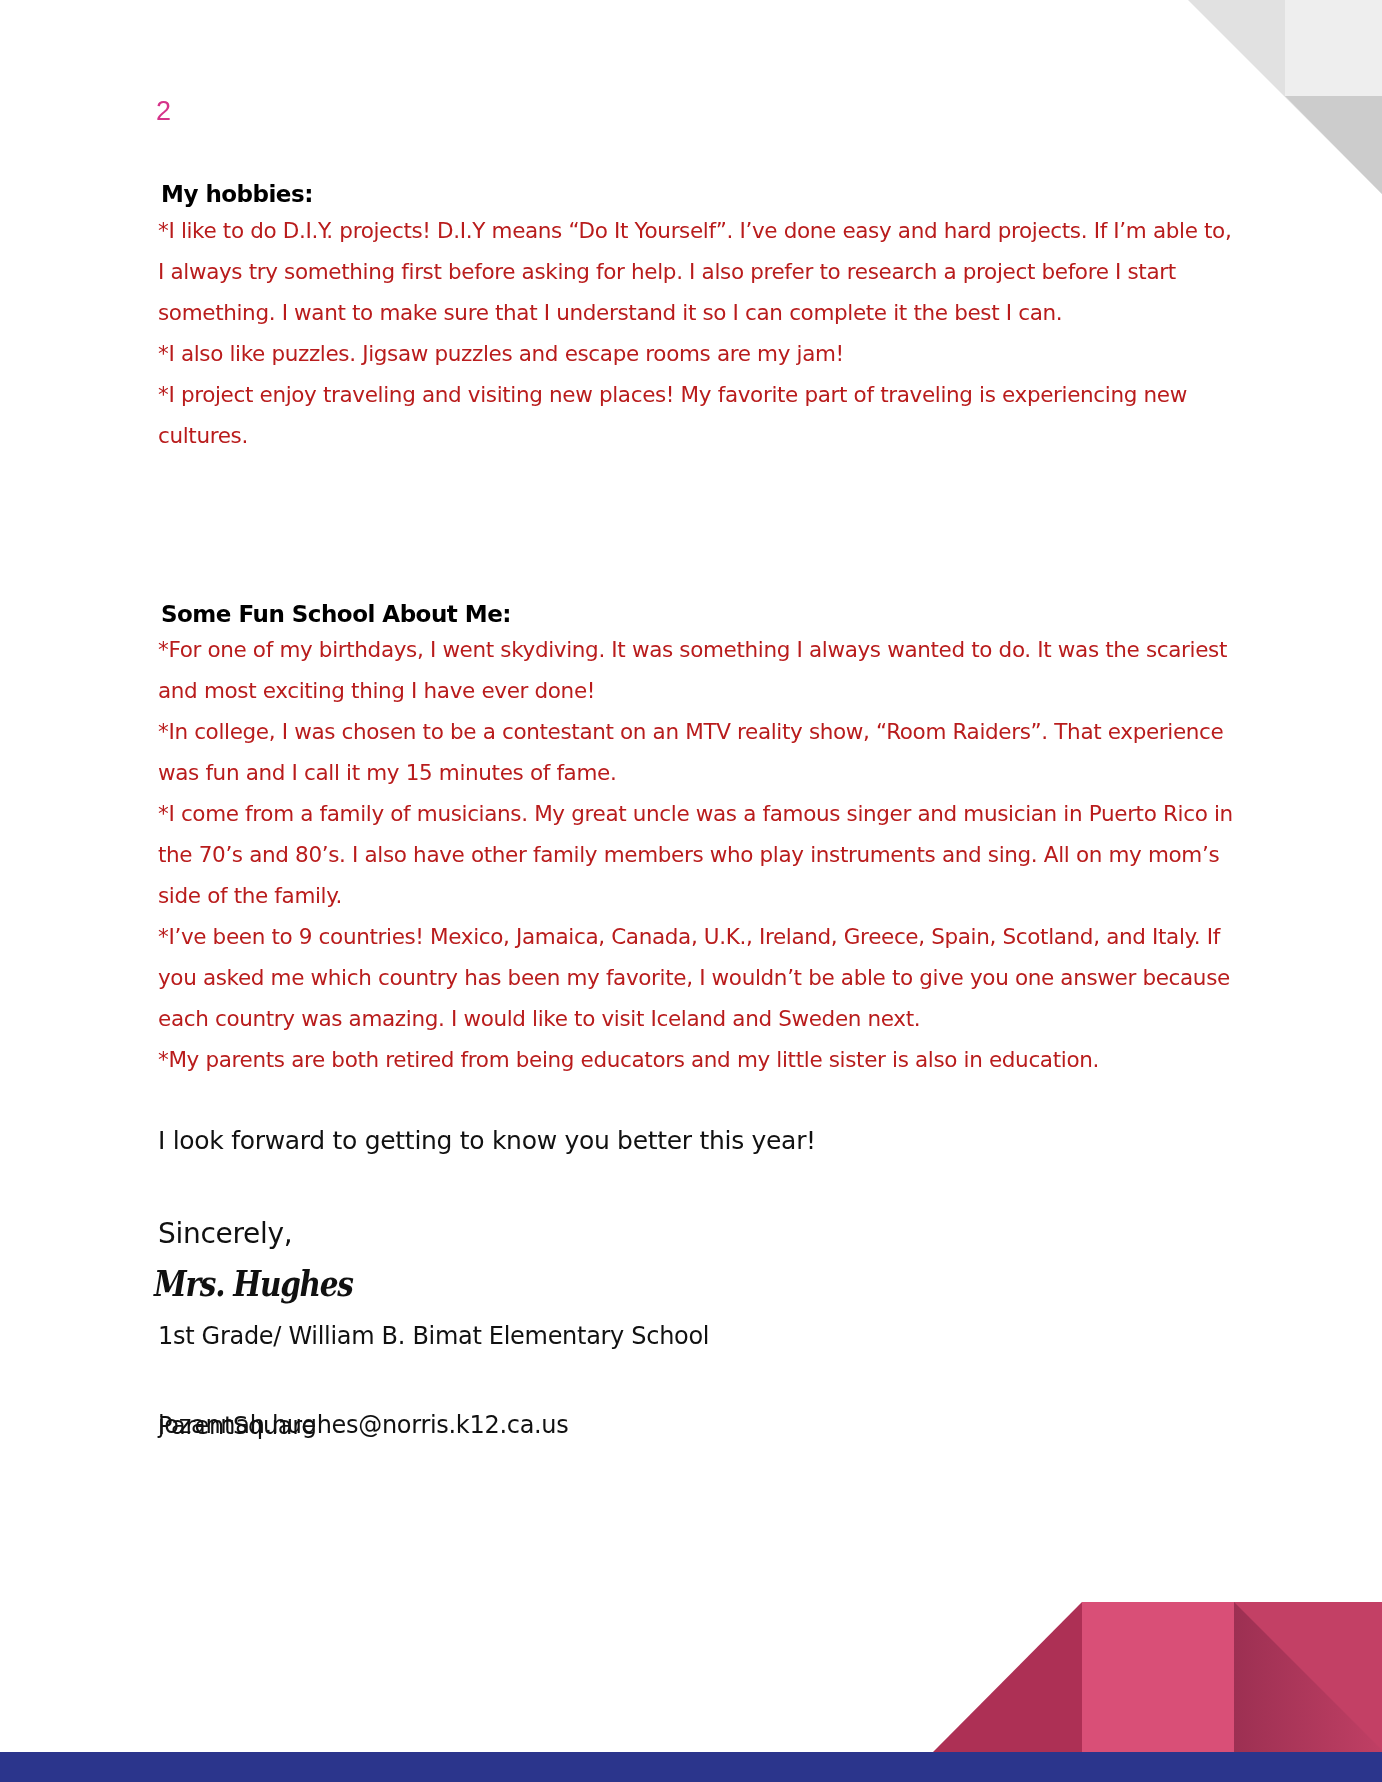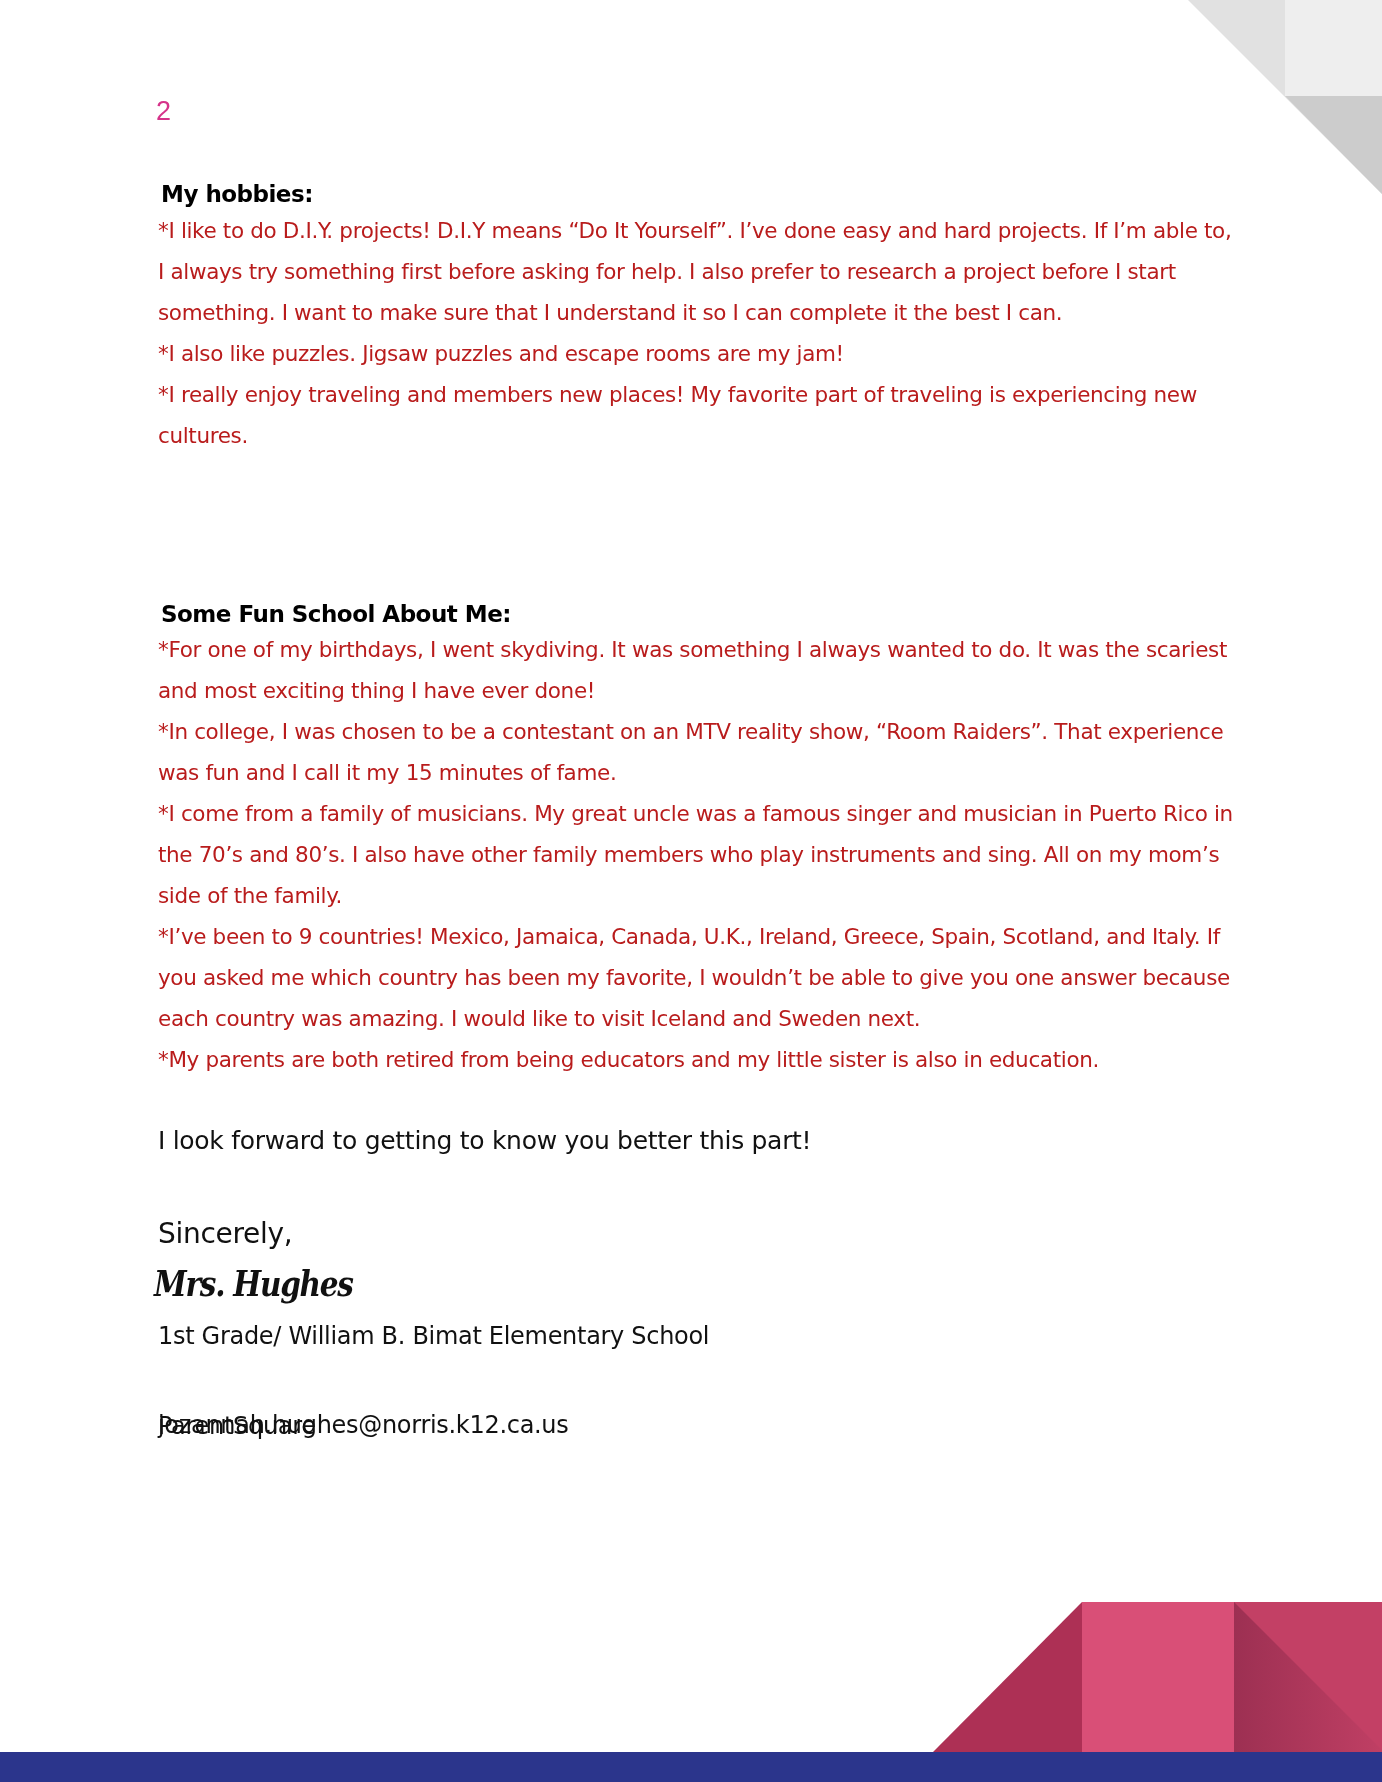--- a/index.html
+++ b/index.html
@@ -65,31 +65,31 @@
 </svg>
 
 <div class="deco" style="left:0; top:1752px; width:1382px; height:30px; background:#2b358c;"></div>
 
 <div id="page-number">2</div>
 
 <h2 class="section-title" style="top:176px;">My hobbies:</h2>
 <div class="body-block" style="top:210px;">
   <p>*I like to do D.I.Y. projects! D.I.Y means “Do It Yourself”. I’ve done easy and hard projects. If I’m able to, I always try something first before asking for help. I also prefer to research a project before I start something. I want to make sure that I understand it so I can complete it the best I can.</p>
   <p>*I also like puzzles. Jigsaw puzzles and escape rooms are my jam!</p>
-  <p>*I really enjoy traveling and members new places! My favorite part of traveling is experiencing new cultures.</p>
+  <p>*I project enjoy traveling and visiting new places! My favorite part of traveling is experiencing new cultures.</p>
 </div>
 
 <h2 class="section-title" style="top:596px;">Some Fun School About Me:</h2>
 <div class="body-block" style="top:629px;">
   <p>*For one of my birthdays, I went skydiving. It was something I always wanted to do. It was the scariest and most exciting thing I have ever done!</p>
   <p>*In college, I was chosen to be a contestant on an MTV reality show, “Room Raiders”. That experience was fun and I call it my 15 minutes of fame.</p>
   <p>*I  come from a family of musicians. My great uncle was a famous singer and musician in Puerto Rico in the 70’s and 80’s. I also have other family members who play instruments and sing. All on my mom’s side of the family.</p>
   <p>*I’ve been to 9 countries! Mexico, Jamaica, Canada, U.K., Ireland, Greece, Spain, Scotland, and Italy. If you asked me which country has been my favorite, I wouldn’t be able to give you one answer because each country was amazing. I would like to visit Iceland and Sweden next.</p>
   <p>*My parents are both retired from being educators and my little sister is also in education.</p>
 </div>
 
-<div id="closing">I look forward to getting to know you better this part!</div>
+<div id="closing">I look forward to getting to know you better this year!</div>
 <div id="salutation">Sincerely,</div>
 <div id="signature">Mrs. Hughes</div>
 
 <div class="contact-line" style="top:1322px;">1st Grade/ William B. Bimat Elementary School</div>
 <div class="contact-line" style="top:1367px;margin-top:44px;">jozannah.hughes@norris.k12.ca.us</div>
 <div class="contact-line" style="top:1412px;">ParentSquare</div>
 
 </body></html>

